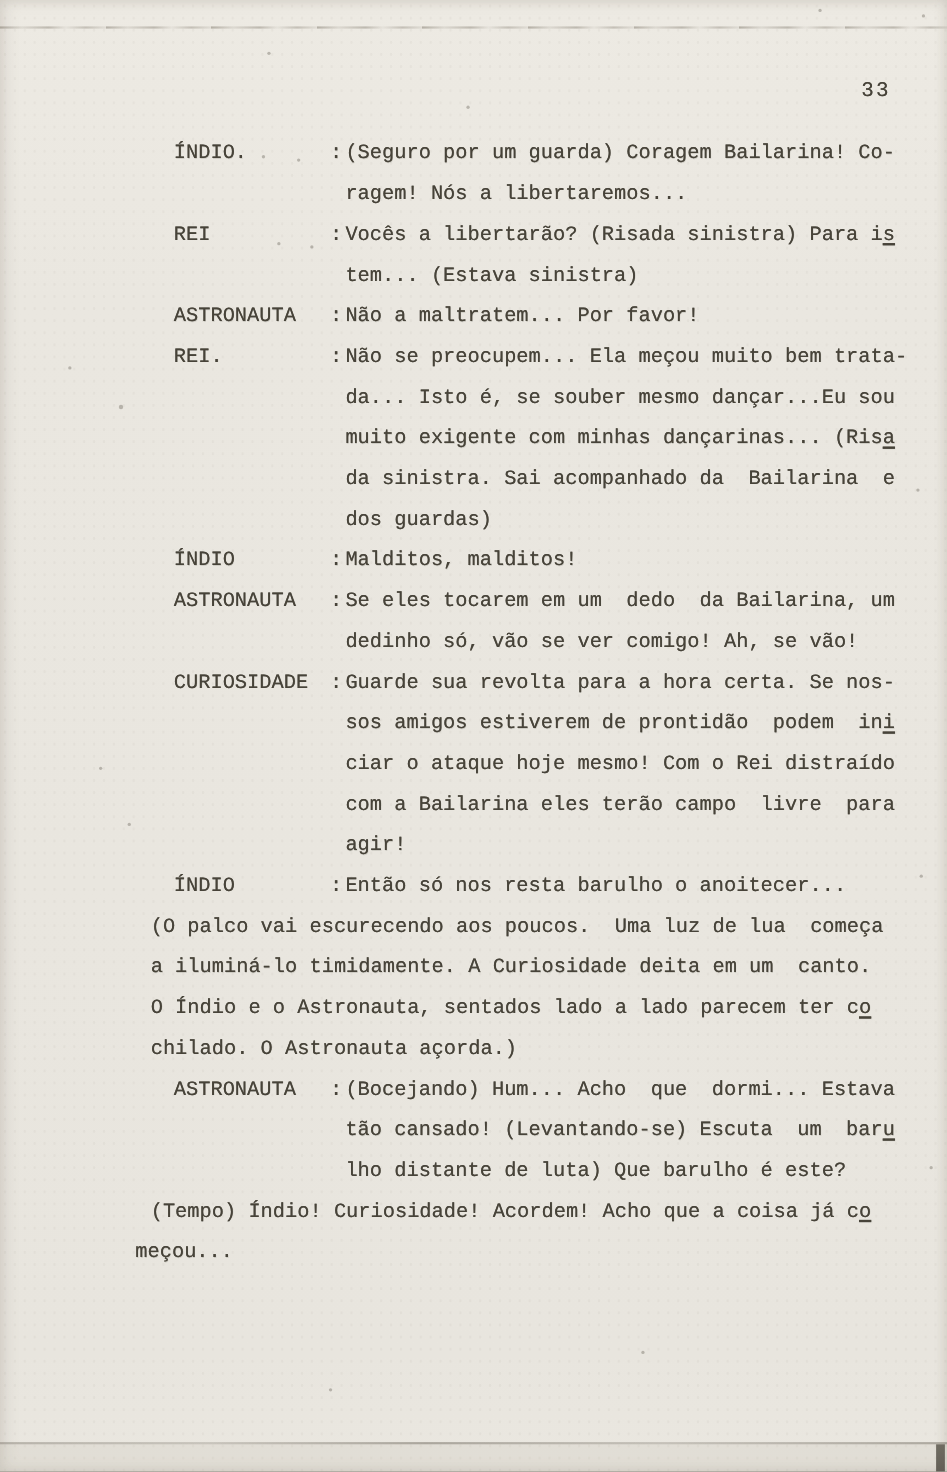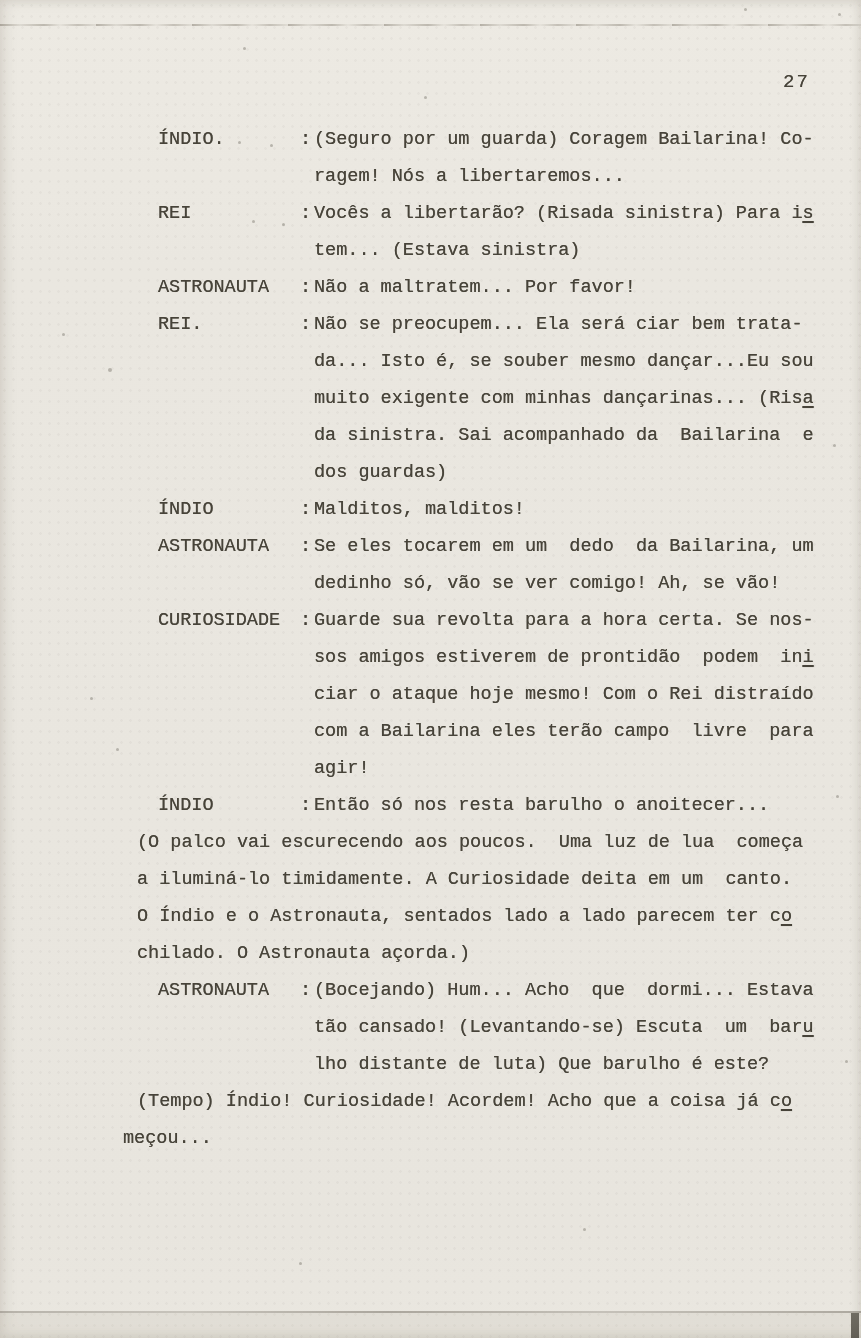--- a/index.html
+++ b/index.html
@@ -71,29 +71,29 @@
     background:#655f53;opacity:.38;pointer-events:none;
   }
 </style>
 </head>
 <body>
 
 <div class="paper">
 
   <div class="edge-line edge-top"></div>
 
-  <div class="pageno">27</div>
+  <div class="pageno">33</div>
 
   <div class="lines">
       <div class="line dialogue"><span class="speaker">ÍNDIO.</span><span class="sep">:</span><span class="text">(Seguro por um guarda) Coragem Bailarina! Co-</span></div>
       <div class="line cont"><span class="text">ragem! Nós a libertaremos...</span></div>
       <div class="line dialogue"><span class="speaker">REI</span><span class="sep">:</span><span class="text">Vocês a libertarão? (Risada sinistra) Para i<u>s</u></span></div>
       <div class="line cont"><span class="text">tem... (Estava sinistra)</span></div>
       <div class="line dialogue"><span class="speaker">ASTRONAUTA</span><span class="sep">:</span><span class="text">Não a maltratem... Por favor!</span></div>
-      <div class="line dialogue"><span class="speaker">REI.</span><span class="sep">:</span><span class="text">Não se preocupem... Ela será ciar bem trata-</span></div>
+      <div class="line dialogue"><span class="speaker">REI.</span><span class="sep">:</span><span class="text">Não se preocupem... Ela meçou muito bem trata-</span></div>
       <div class="line cont"><span class="text">da... Isto é, se souber mesmo dançar...Eu sou</span></div>
       <div class="line cont"><span class="text">muito exigente com minhas dançarinas... (Ris<u>a</u></span></div>
       <div class="line cont"><span class="text">da sinistra. Sai acompanhado da  Bailarina  e</span></div>
       <div class="line cont"><span class="text">dos guardas)</span></div>
       <div class="line dialogue"><span class="speaker">ÍNDIO</span><span class="sep">:</span><span class="text">Malditos, malditos!</span></div>
       <div class="line dialogue"><span class="speaker">ASTRONAUTA</span><span class="sep">:</span><span class="text">Se eles tocarem em um  dedo  da Bailarina, um</span></div>
       <div class="line cont"><span class="text">dedinho só, vão se ver comigo! Ah, se vão!</span></div>
       <div class="line dialogue"><span class="speaker">CURIOSIDADE</span><span class="sep">:</span><span class="text">Guarde sua revolta para a hora certa. Se nos-</span></div>
       <div class="line cont"><span class="text">sos amigos estiverem de prontidão  podem  in<u>i</u></span></div>
       <div class="line cont"><span class="text">ciar o ataque hoje mesmo! Com o Rei distraído</span></div>

